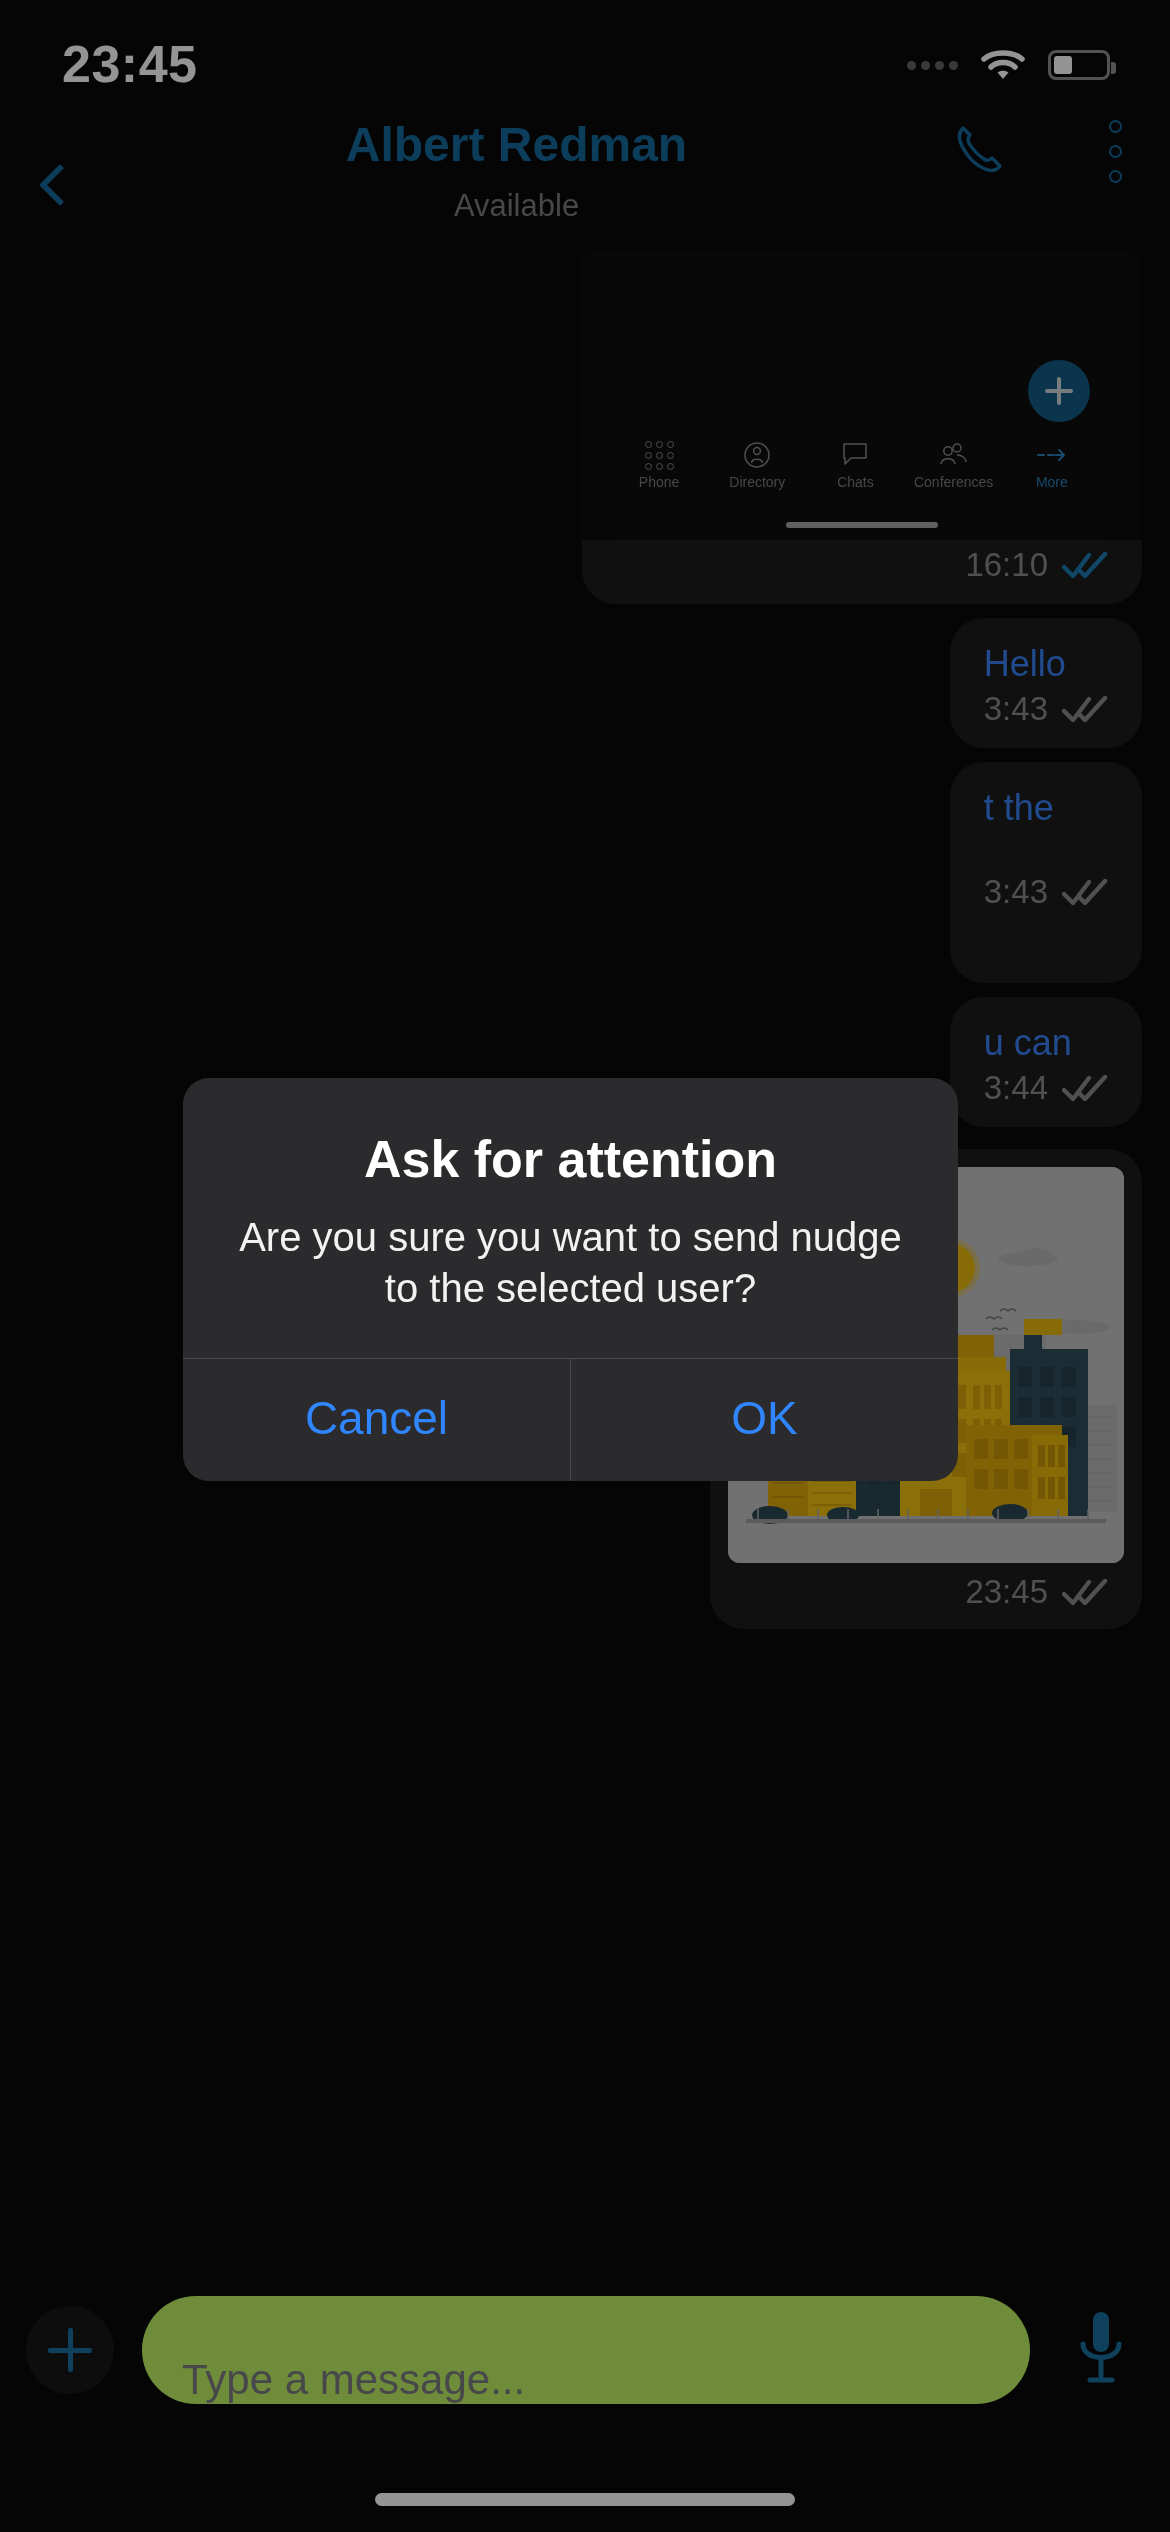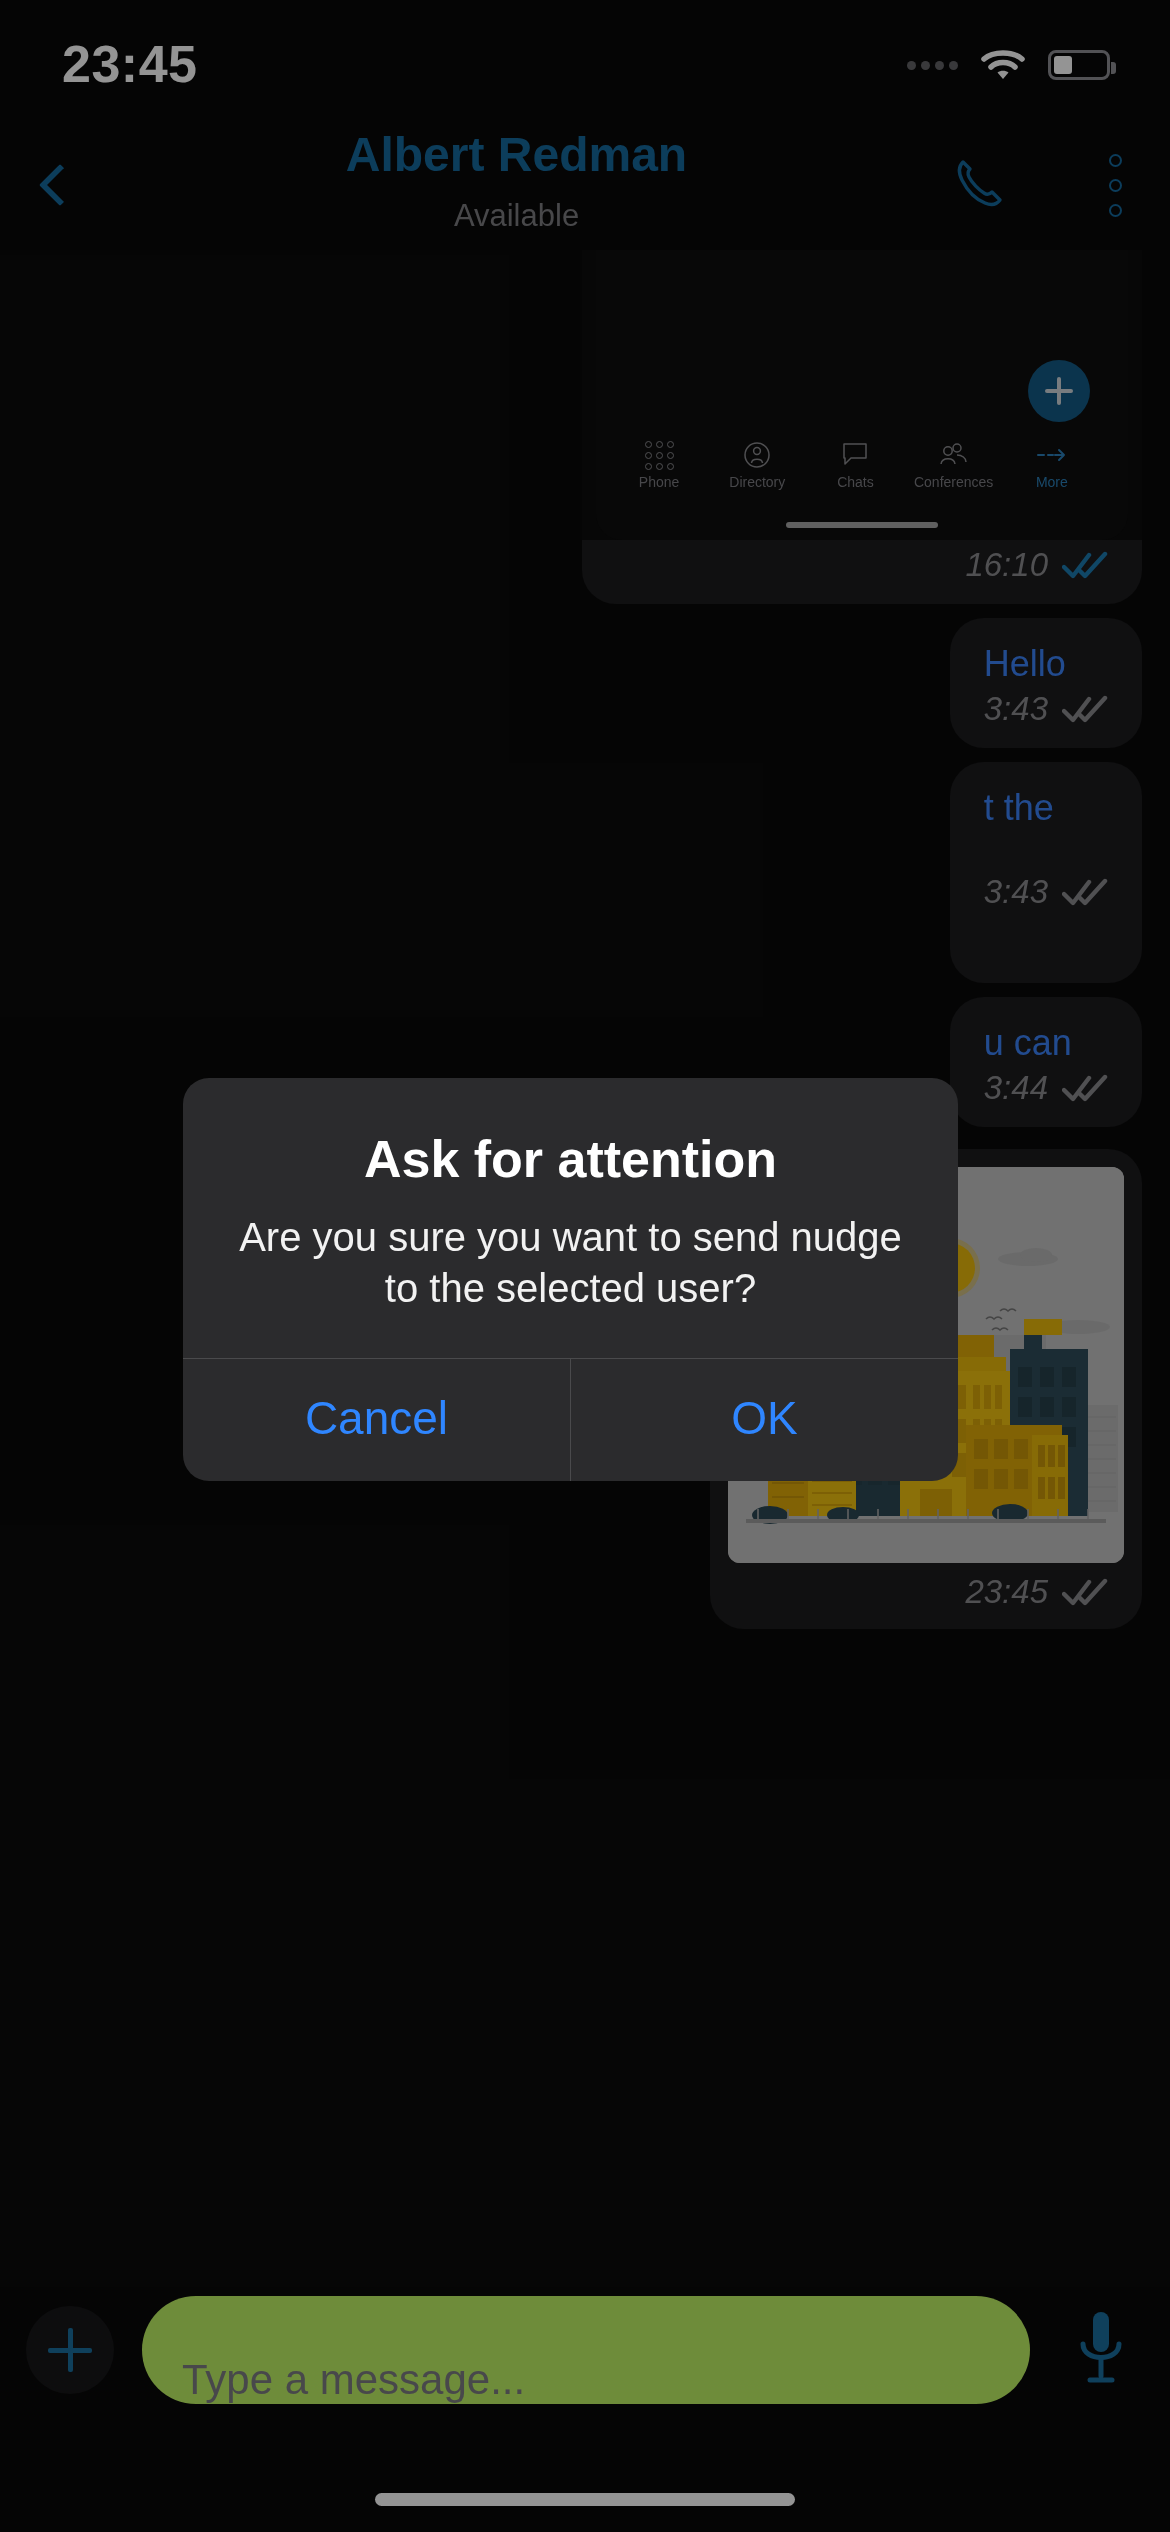--- a/index.html
+++ b/index.html
@@ -39,21 +39,21 @@
   }
   .battery::after {
     content:""; position:absolute; right:-9px; top:9px;
     width:5px; height:12px; background:#8e8e93; border-radius:0 3px 3px 0;
   }
   .battery .fill { height:100%; width:36%; background:#ffffff; border-radius:3px; }
 
   
   .navbar {
     position:absolute; top:120px; left:0; width:1170px; height:130px;
-    display:flex; align-items:center; z-index:5;gap:17px;
+    display:flex; align-items:flex-start; z-index:5;gap:17px;
   }
   .nav-back {
     width:120px; height:130px; display:flex; align-items:center; justify-content:center;
   }
   .chev {
     width:30px; height:30px;
     border-left:6px solid #15699e; border-bottom:6px solid #15699e;
     transform:rotate(45deg); border-radius:2px;
   }
   .nav-center { flex:1; text-align:center; padding-bottom:4px; }
@@ -78,21 +78,20 @@
   .row { display:flex; width:100%; padding:0 28px; }
   .row.out { justify-content:flex-end; }
   .bubble-out {
     background:#1c1c1e; border-radius:34px;
     position:relative; max-width:820px;
     color:#8d8d90;
   }
   .meta {
     display:flex; align-items:center; justify-content:flex-end; gap:14px;
     padding:6px 34px 20px 34px;
-    font-style:italic;
   }
   .meta .time { color:#8a8a8e; font-size:33px; }
   .ticks { width:46px; height:30px; position:relative; display:block; }
 
   
   .shot-bubble {
     margin-top:-80px;
     width:560px;
     border-radius:34px; background:#1c1c1e;
     overflow:hidden;

